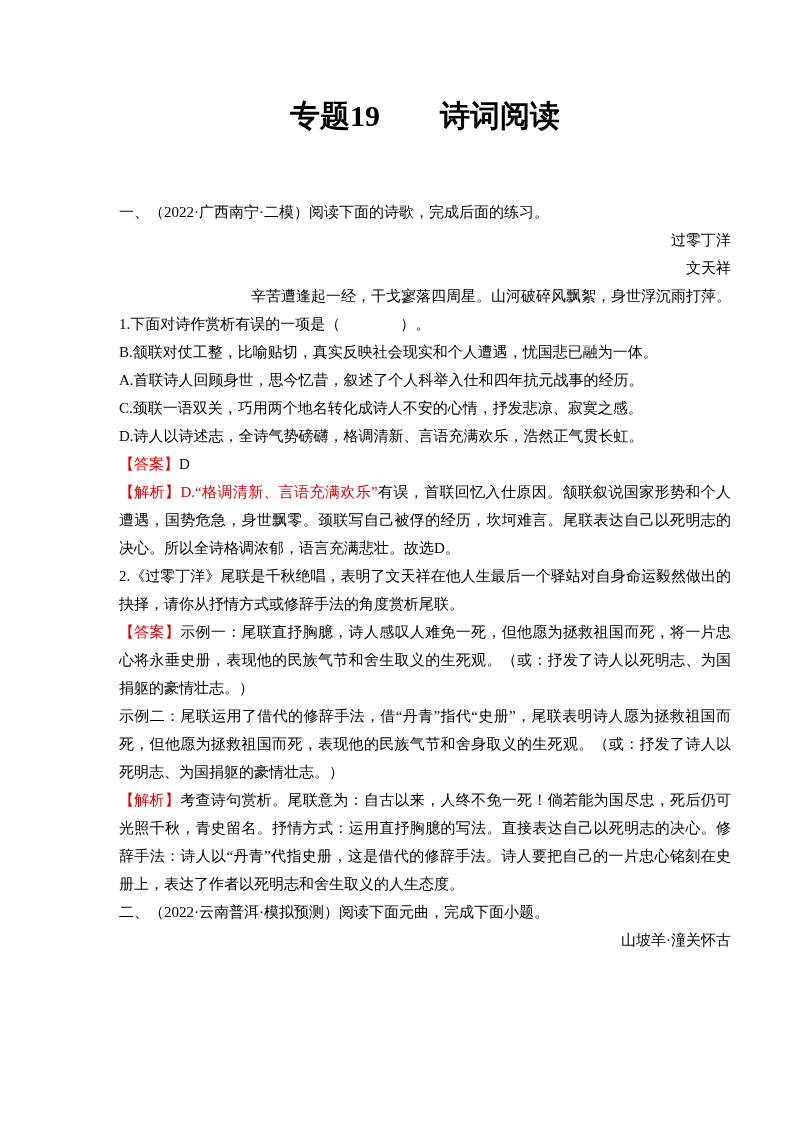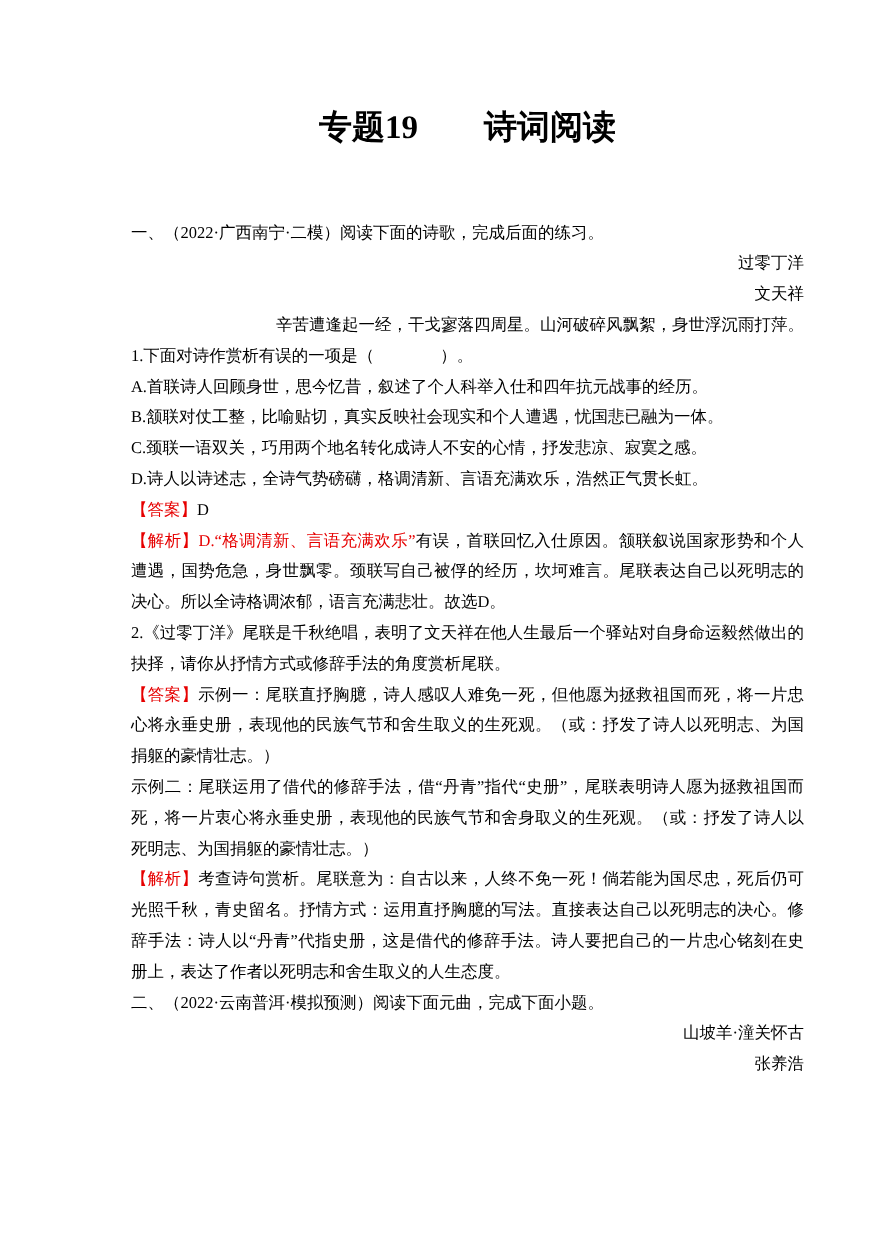--- a/index.html
+++ b/index.html
@@ -38,35 +38,34 @@
 
   <h1 class="doc-title">专题19　　诗词阅读</h1>
 
   <p class="bold">一、（2022·广西南宁·二模）阅读下面的诗歌，完成后面的练习。</p>
 
   <p class="center">过零丁洋</p>
   <p class="center">文天祥</p>
   <p class="center">辛苦遭逢起一经，干戈寥落四周星。山河破碎风飘絮，身世浮沉雨打萍。</p>
 
   <p>1.下面对诗作赏析有误的一项是（　　　　）。</p>
+  <p>B.颔联对仗工整，比喻贴切，真实反映社会现实和个人遭遇，忧国悲已融为一体。</p>
   <p>A.首联诗人回顾身世，思今忆昔，叙述了个人科举入仕和四年抗元战事的经历。</p>
-  <p>B.颔联对仗工整，比喻贴切，真实反映社会现实和个人遭遇，忧国悲已融为一体。</p>
   <p>C.颈联一语双关，巧用两个地名转化成诗人不安的心情，抒发悲凉、寂寞之感。</p>
   <p>D.诗人以诗述志，全诗气势磅礴，格调清新、言语充满欢乐，浩然正气贯长虹。</p>
 
   <p><span class="red">【答案】</span><span>D</span></p>
 
   <p><span class="red">【解析】</span><span class="red">D.“格调清新、言语充满欢乐”</span><span>有误，首联回忆入仕原因。颔联叙说国家形势和个人遭遇，国势危急，身世飘零。颈联写自己被俘的经历，坎坷难言。尾联表达自己以死明志的决心。所以全诗格调浓郁，语言充满悲壮。故选D。</span></p>
 
   <p>2.《过零丁洋》尾联是千秋绝唱，表明了文天祥在他人生最后一个驿站对自身命运毅然做出的抉择，请你从抒情方式或修辞手法的角度赏析尾联。</p>
 
   <p><span class="red">【答案】</span><span>示例一：尾联直抒胸臆，诗人感叹人难免一死，但他愿为拯救祖国而死，将一片忠心将永垂史册，表现他的民族气节和舍生取义的生死观。（或：抒发了诗人以死明志、为国捐躯的豪情壮志。）</span></p>
 
-  <p>示例二：尾联运用了借代的修辞手法，借“丹青”指代“史册”，尾联表明诗人愿为拯救祖国而死，将一片衷心将永垂史册，表现他的民族气节和舍身取义的生死观。（或：抒发了诗人以死明志、为国捐躯的豪情壮志。）</p>
+  <p>示例二：尾联运用了借代的修辞手法，借“丹青”指代“史册”，尾联表明诗人愿为拯救祖国而死，但他愿为拯救祖国而死，表现他的民族气节和舍身取义的生死观。（或：抒发了诗人以死明志、为国捐躯的豪情壮志。）</p>
 
   <p><span class="red">【解析】</span><span>考查诗句赏析。尾联意为：自古以来，人终不免一死！倘若能为国尽忠，死后仍可光照千秋，青史留名。抒情方式：运用直抒胸臆的写法。直接表达自己以死明志的决心。修辞手法：诗人以“丹青”代指史册，这是借代的修辞手法。诗人要把自己的一片忠心铭刻在史册上，表达了作者以死明志和舍生取义的人生态度。</span></p>
 
   <p class="bold">二、（2022·云南普洱·模拟预测）阅读下面元曲，完成下面小题。</p>
 
   <p class="center">山坡羊·潼关怀古</p>
-  <p class="center">张养浩</p>
 
 </div>
 
 </body></html>

